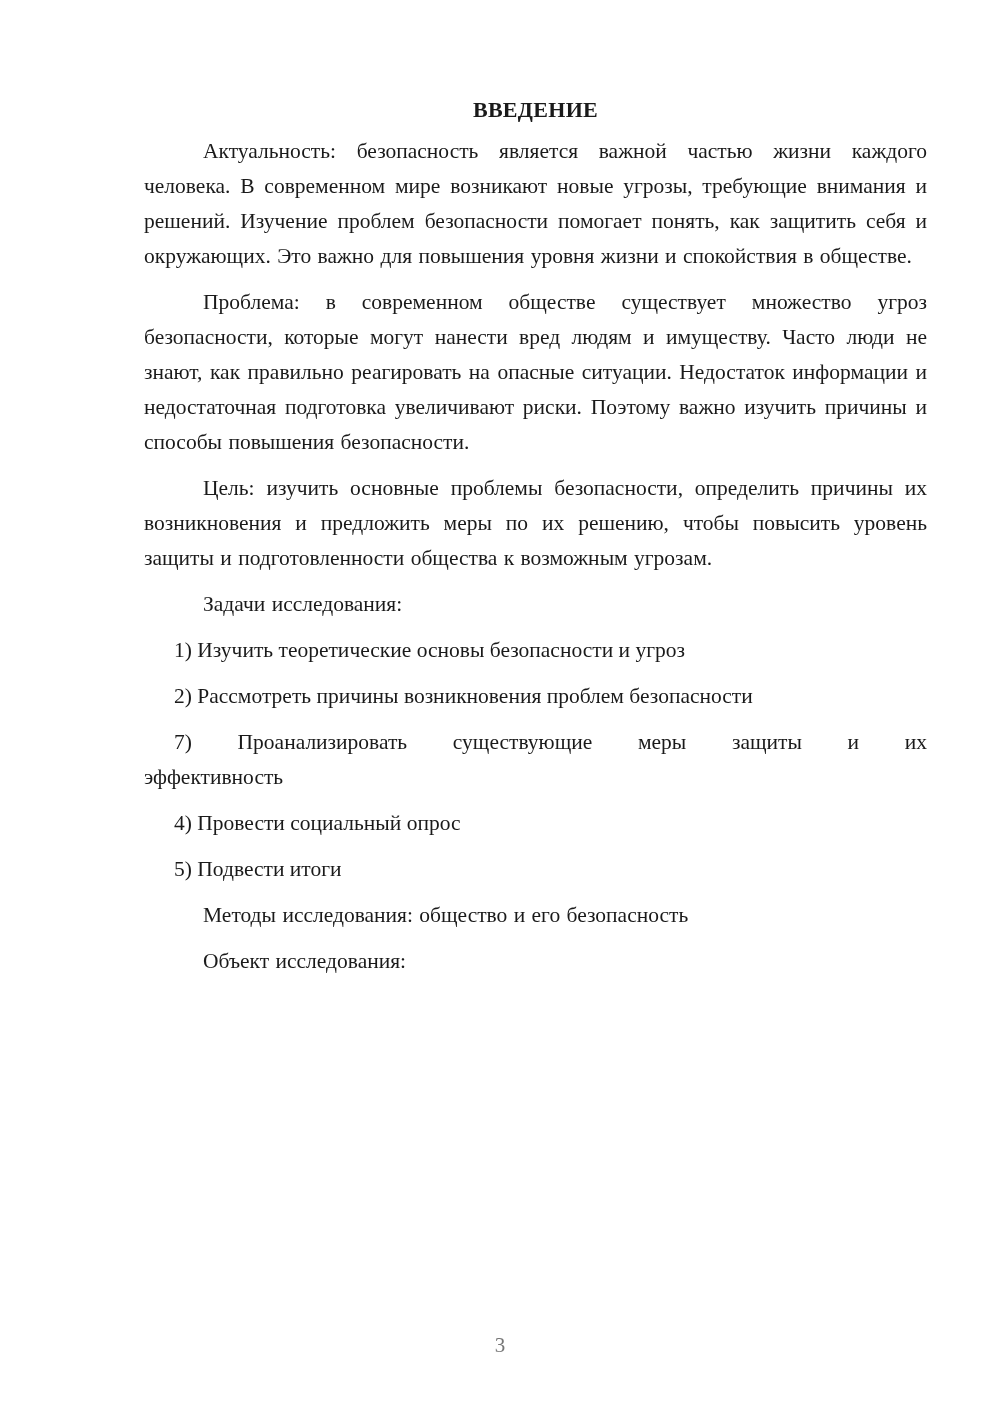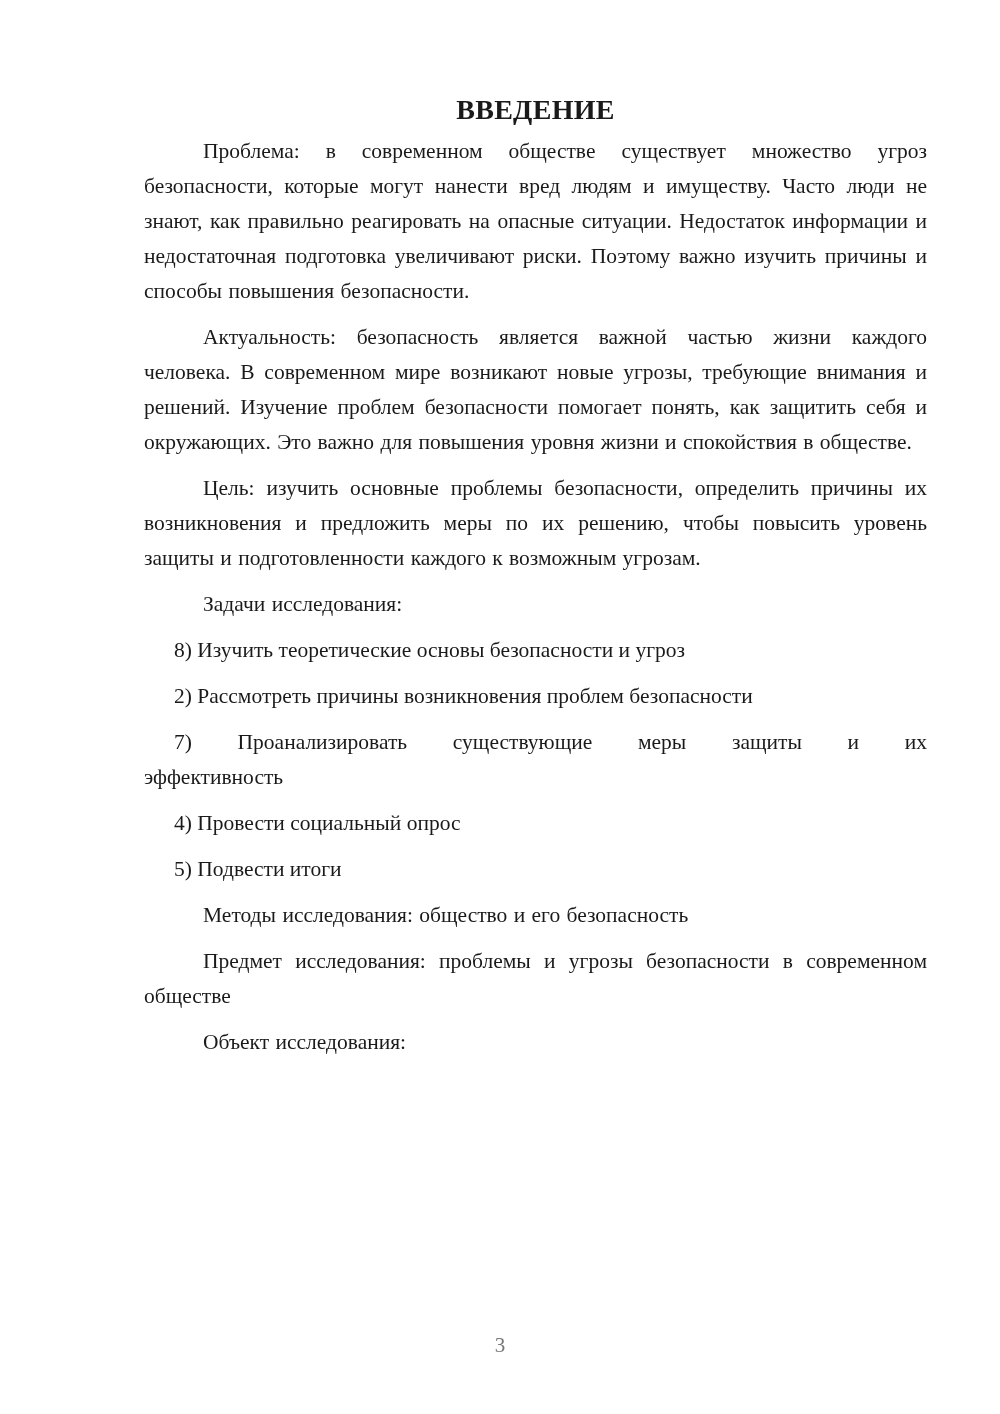--- a/index.html
+++ b/index.html
@@ -26,21 +26,21 @@
       position: absolute;
       left: 144px;
       top: 96px;
       width: 783px;
       font-size: 21.5px;
       line-height: 35px;
     }
     .title {
       text-align: center;
       font-weight: bold;
-      font-size: 28px;
+      font-size: 22px;
       margin: 0 0 10px 0;
       line-height: 28px;
       letter-spacing: 0.3px;
     }
     .para {
       text-align: justify;
       text-indent: 59px;
       margin: 0 0 11px 0;
       word-spacing: 1px;
     }
@@ -66,38 +66,37 @@
       line-height: 26px;
     }
   </style>
 </head>
 <body>
 
 <div class="page">
   <div class="content">
     <div class="title">ВВЕДЕНИЕ</div>
 
+    <p class="para">Актуальность: безопасность является важной частью жизни каждого человека. В современном мире возникают новые угрозы, требующие внимания и решений. Изучение проблем безопасности помогает понять, как защитить себя и окружающих. Это важно для повышения уровня жизни и спокойствия в обществе.</p>
+
     <p class="para">Проблема: в современном обществе существует множество угроз безопасности, которые могут нанести вред людям и имуществу. Часто люди не знают, как правильно реагировать на опасные ситуации. Недостаток информации и недостаточная подготовка увеличивают риски. Поэтому важно изучить причины и способы повышения безопасности.</p>
 
-    <p class="para">Актуальность: безопасность является важной частью жизни каждого человека. В современном мире возникают новые угрозы, требующие внимания и решений. Изучение проблем безопасности помогает понять, как защитить себя и окружающих. Это важно для повышения уровня жизни и спокойствия в обществе.</p>
-
-    <p class="para">Цель: изучить основные проблемы безопасности, определить причины их возникновения и предложить меры по их решению, чтобы повысить уровень защиты и подготовленности каждого к возможным угрозам.</p>
+    <p class="para">Цель: изучить основные проблемы безопасности, определить причины их возникновения и предложить меры по их решению, чтобы повысить уровень защиты и подготовленности общества к возможным угрозам.</p>
 
     <p class="para">Задачи исследования:</p>
 
     <div>
-      <p class="list-item single">8) Изучить теоретические основы безопасности и угроз</p>
+      <p class="list-item single">1) Изучить теоретические основы безопасности и угроз</p>
       <p class="list-item single">2) Рассмотреть причины возникновения проблем безопасности</p>
       <p class="list-item wide" style="word-spacing: 22px;">7) Проанализировать существующие меры защиты и их эффективность</p>
       <p class="list-item single">4) Провести социальный опрос</p>
       <p class="list-item single">5) Подвести итоги</p>
     </div>
 
     <p class="para">Методы исследования: общество и его безопасность</p>
 
-    <p class="para">Предмет исследования: проблемы и угрозы безопасности в современном обществе</p>
 
 
     <p class="para">Объект исследования:</p>
   </div>
 
   <div class="page-number">3</div>
 </div>
 
 </body></html>

